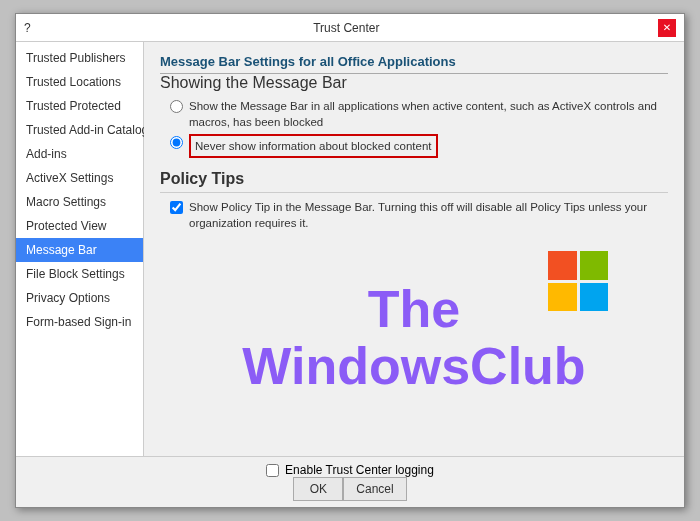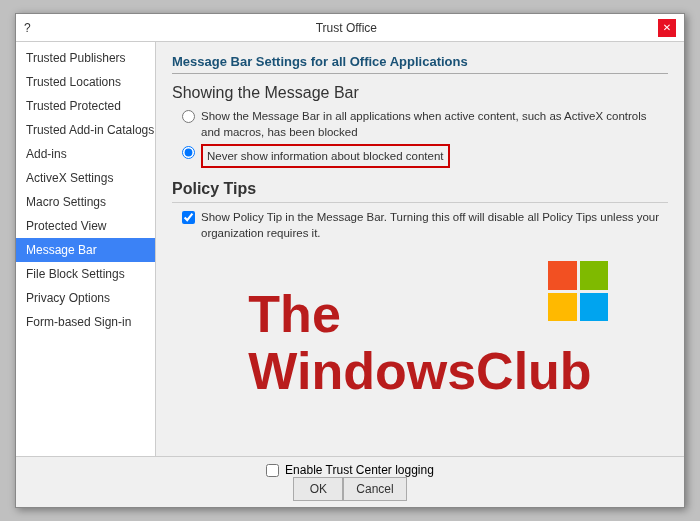--- a/index.html
+++ b/index.html
@@ -58,21 +58,21 @@
       font-size: 12px;
       color: #333;
       margin-right: 4px;
     }
     .dialog-body {
       display: flex;
       flex: 1;
       overflow: hidden;
     }
     .sidebar {
-      width: 140px;
+      width: 128px;
       background: #fff;
       border-right: 1px solid #ccc;
       padding: 4px 0;
       flex-shrink: 0;
     }
     .sidebar-item {
       padding: 5px 10px;
       font-size: 12px;
       color: #333;
       cursor: pointer;
@@ -148,23 +148,23 @@
       flex: 1;
       display: flex;
       align-items: center;
       justify-content: center;
       position: relative;
       min-height: 200px;
     }
     .watermark-text {
       font-size: 52px;
       font-weight: 900;
-      color: #b91c1c;
+      color: #8b5cf6;
       font-family: Arial Black, Impact, sans-serif;
-      text-align: left;
+      text-align: center;
       line-height: 1.1;
       user-select: none;
     }
     .windows-logo {
       position: absolute;
       right: 60px;
       top: 20px;
       width: 60px;
       height: 60px;
     }
@@ -208,31 +208,31 @@
       cursor: pointer;
       color: #333;
     }
     .btn.ok { min-width: 50px; }
     .section-header {
       font-size: 13px;
       font-weight: bold;
       color: #1a5276;
       border-bottom: 1px solid #aaa;
       padding-bottom: 4px;
-      margin-bottom: 10px;
+      margin-bottom: 0;
     }
   </style>
 </head>
 <body>
 
 <div class="dialog">
 
   <div class="title-bar">
     <span class="help-btn">?</span>
-    <span class="title-bar-text">Trust Office</span>
+    <span class="title-bar-text">Trust Center</span>
     <div class="title-bar-controls">
       <div class="title-btn close">✕</div>
     </div>
   </div>
 
   <div class="dialog-body">
 
     <div class="sidebar">
       <div class="sidebar-item">Trusted Publishers</div>
       <div class="sidebar-item">Trusted Locations</div>

